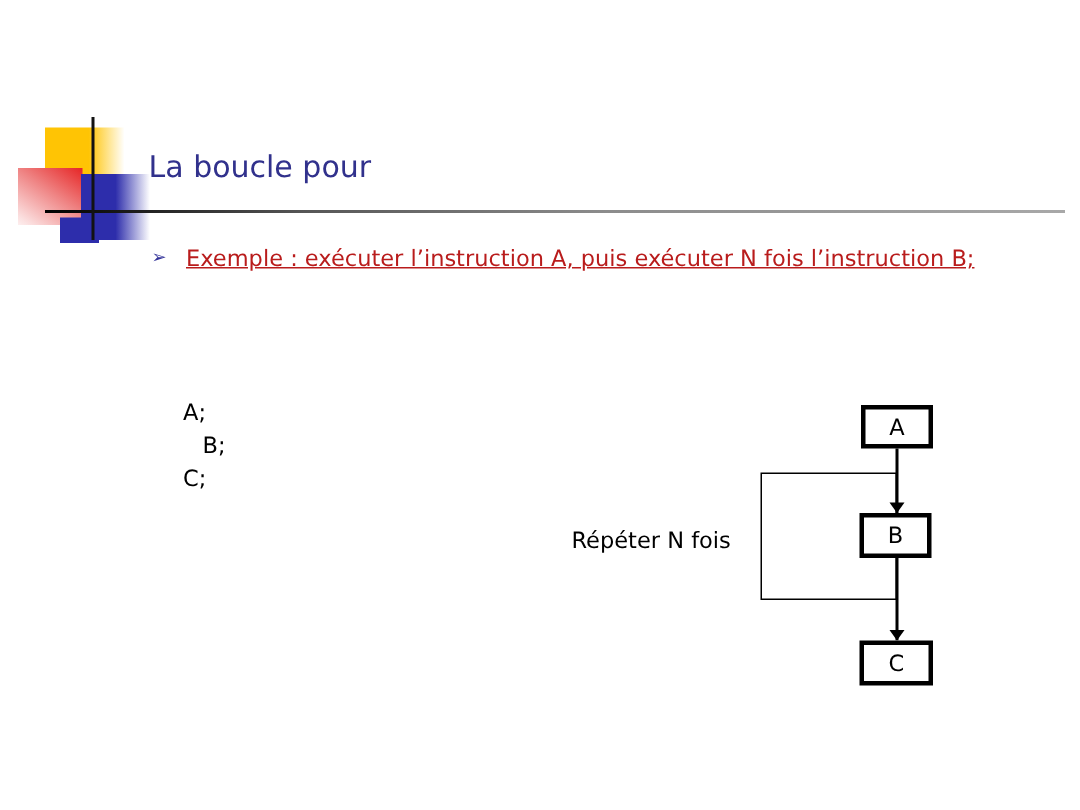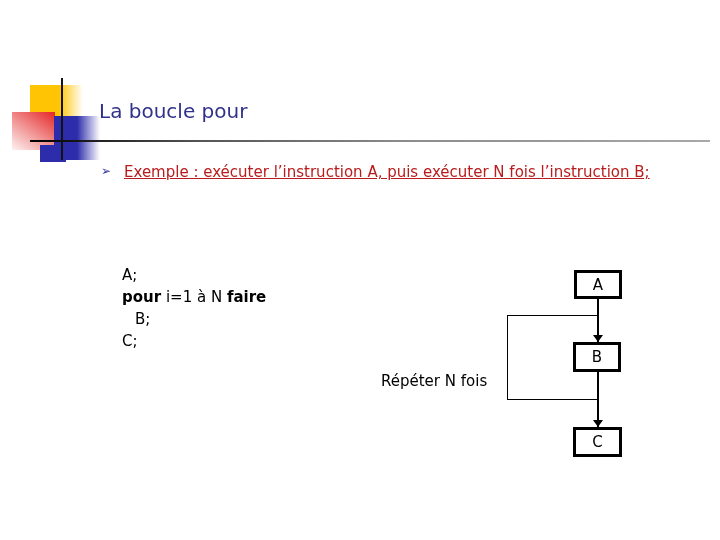--- a/index.html
+++ b/index.html
@@ -95,21 +95,20 @@
   .code-line.indent { padding-left: 13px; }
 
   
   .loop-label {
     position: absolute;
     left: 381px; top: 350px;
     font-size: 15px;
     line-height: 20px;
     color: #000000;
     white-space: nowrap;
-    margin-top: 21px;
   }
   .loop-rect {
     position: absolute;
     left: 507px; top: 315px; width: 91px; height: 85px;
     border: 1px solid #000000;
     box-sizing: border-box;
     background: transparent;
     z-index: 1;
   }
   .flow-vline {
@@ -160,21 +159,20 @@
 
   <h1 class="title">La boucle pour</h1>
 
   <span class="bullet-marker">➢</span>
   <div class="bullet-text">
     <div>Exemple : exécuter l’instruction A, puis exécuter N fois l’instruction B;</div>
   </div>
 
   <div class="code">
     <div class="code-line"><span>A;</span></div>
-    <div class="code-line"><span class="bold">pour</span><span> i=1 à N </span><span class="bold">faire</span></div>
     <div class="code-line indent"><span>B;</span></div>
     <div class="code-line"><span>C;</span></div>
   </div>
 
   <div>
     <div class="loop-label">Répéter N fois</div>
     <div class="loop-rect"></div>
     <div class="flow-vline"></div>
     <div class="arrowhead ah-b"></div>
     <div class="arrowhead ah-c"></div>

